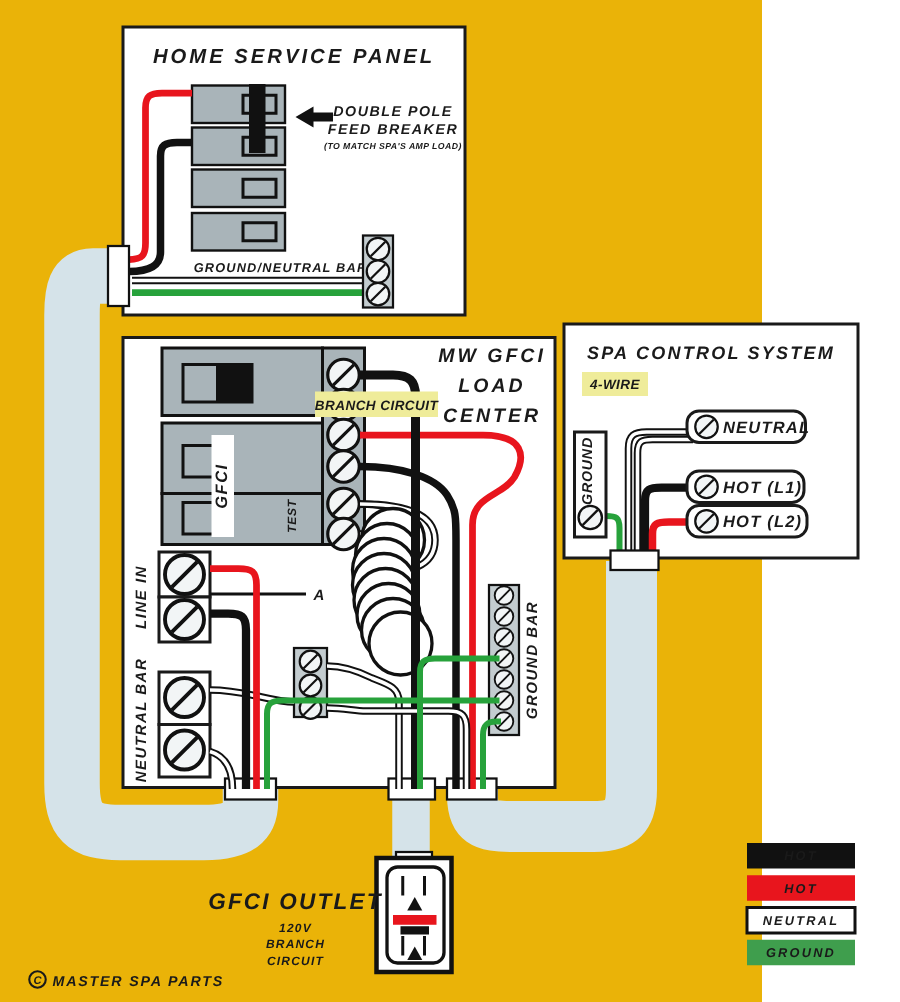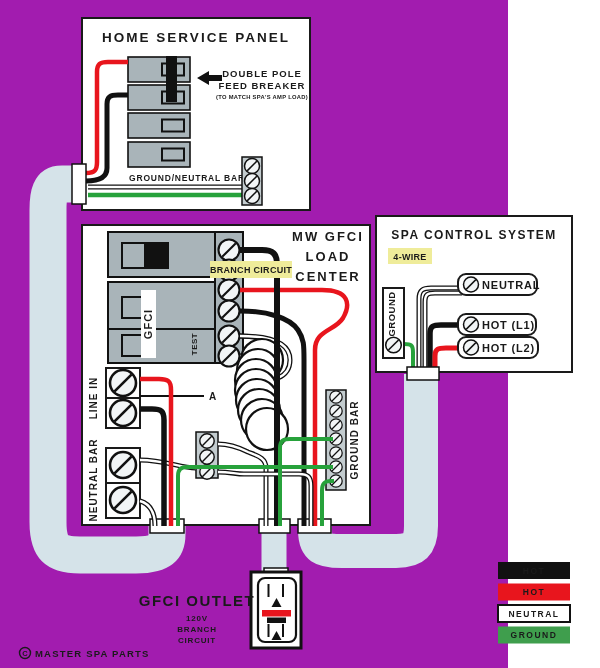--- a/index.html
+++ b/index.html
@@ -1,20 +1,20 @@
 <!DOCTYPE html>
 <html><head>
 <meta charset="utf-8">
 <style>
   :root{
     --hot-black:#111111; --hot-red:#e8151d; --neutral:#ffffff; --ground:#27a23b;
     --conduit:#d5e3e9; --gray:#a9b4b9; --gray2:#c3cccf; --yellow:#efec9a; --ink:#1a1a1a;
   }
   html,body{margin:0;padding:0;background:#ffffff;}
-  .stage{width:508px;height:668px;position:relative;background:#a21caf;}
+  .stage{width:508px;height:668px;position:relative;background:#eab308;font-style:italic;}
   svg{display:block;}
   .t{font-family:"Liberation Sans","DejaVu Sans",sans-serif;font-weight:bold;fill:var(--ink);}
   .box{fill:#ffffff;stroke:#1a1a1a;stroke-width:2;}
   .conduit{fill:none;stroke:var(--conduit);stroke-linecap:butt;}
   .wire{fill:none;stroke-linecap:butt;}
   .wk{stroke:var(--hot-black);}
   .wr{stroke:var(--hot-red);}
   .wg{stroke:var(--ground);}
   .ww{fill:none;stroke:#111;stroke-width:5;}
   .ww-core{fill:none;stroke:#fff;stroke-width:2.4;}

